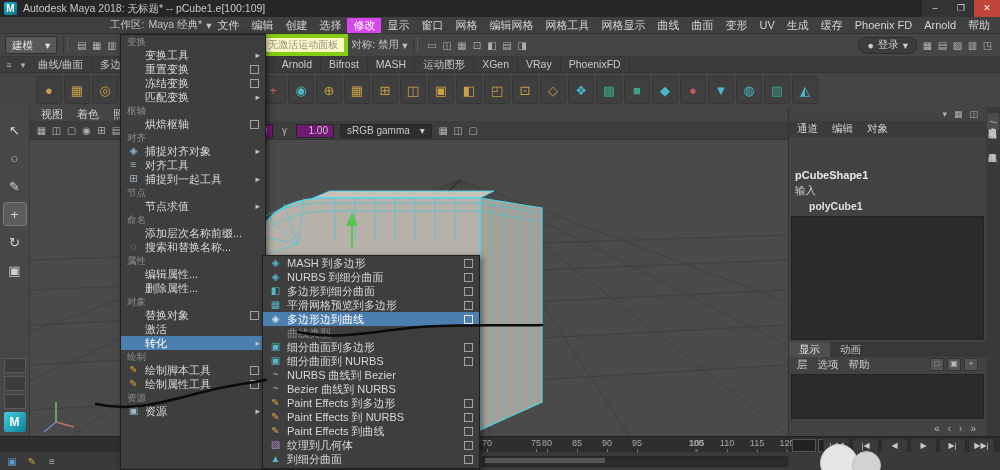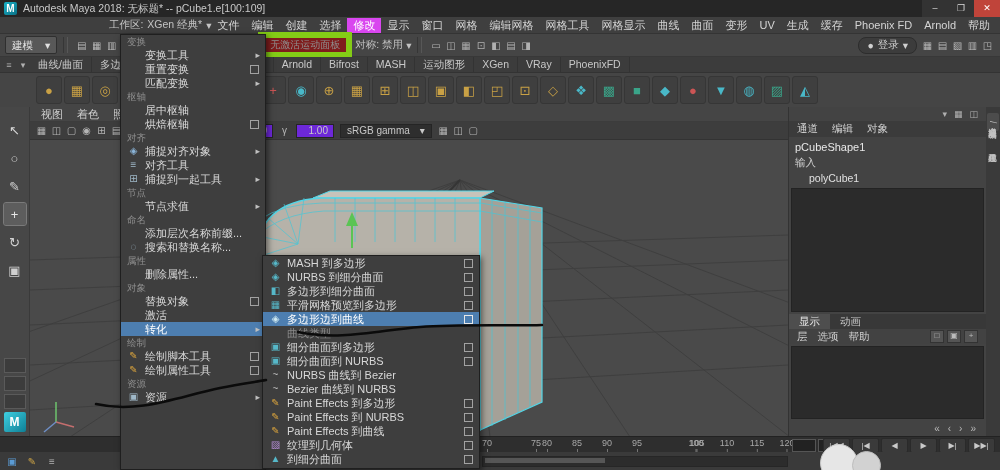--- a/index.html
+++ b/index.html
@@ -23,21 +23,21 @@
   #menubar span.mtop:nth-of-type(5){background:#d946ef;color:#fff;}
   .workspace{margin-left:auto;display:flex;gap:4px;align-items:center;font-size:10.5px;color:#c4c4c4;white-space:nowrap;}
 
   
   #statusline{position:absolute;left:0;top:34px;width:1000px;height:23px;background:#454545;
               display:flex;align-items:center;gap:3px;padding:0 5px;box-sizing:border-box;border-bottom:1px solid #383838;}
   .sl-select{background:#585858;border:1px solid #2f2f2f;border-radius:2px;height:16px;line-height:16px;
              padding:0 6px;font-size:10.5px;display:flex;gap:12px;align-items:center;color:#e0e0e0;}
   .sl-sep{width:3px;height:16px;border-left:1px solid #363636;border-right:1px solid #575757;margin:0 3px;}
   .sl-ic{width:15px;text-align:center;font-size:10px;color:#b8b8b8;}
-  .sl-field{background:#7f1d1d;border:6px solid #84cc16;color:#8f8f8f;font-size:10px;padding:0 6px;height:14px;line-height:14px;white-space:nowrap;}
+  .sl-field{background:#fef9c3;border:4px solid #84cc16;color:#8f8f8f;font-size:10px;padding:0 6px;height:14px;line-height:14px;white-space:nowrap;}
   .sl-sym{font-size:10.5px;color:#c2c2c2;display:flex;gap:3px;align-items:center;white-space:nowrap;}
   .spacer{flex:1;}
   .login{display:flex;align-items:center;gap:4px;background:#3c3c3c;border:1px solid #2d2d2d;border-radius:8px;
          height:15px;padding:0 8px;font-size:10.5px;color:#d0d0d0;white-space:nowrap;}
 
   
   #shelftabs{position:absolute;left:0;top:57px;width:1000px;height:16px;background:#3c3c3c;
              display:flex;align-items:center;border-bottom:1px solid #333;box-sizing:border-box;padding-left:2px;}
   #shelftabs .lefticon{width:14px;text-align:center;font-size:9px;color:#b0b0b0;}
   .shelf-tab{padding:1px 8px;font-size:10.5px;color:#c8c8c8;border-right:1px solid #333;white-space:nowrap;}
@@ -58,34 +58,34 @@
                  linear-gradient(#3c3c3c 46%,#5a5a5a 46%,#5a5a5a 54%,#3c3c3c 54%);}
   .maya-badge{width:22px;height:20px;background:linear-gradient(135deg,#3fd0e2,#0e7f95);color:#fff;
               text-align:center;line-height:20px;font-weight:bold;font-size:12px;border-radius:2px;}
 
   
   #viewport{position:absolute;left:30px;top:107px;width:758px;height:329px;background:#4a4a4a;}
   .vp-menu{height:14px;background:#454545;display:flex;align-items:center;padding-left:4px;border-bottom:1px solid #3c3c3c;}
   .vp-menu span{padding:0 7px;font-size:11px;color:#cfcfcf;}
   .vp-toolbar{height:17px;background:#3d3d3d;display:flex;align-items:center;gap:2px;padding:0 4px;border-bottom:1px solid #333;}
   .vp-ic{width:15px;text-align:center;font-size:10px;color:#b4b4b4;flex:0 0 auto;}
-  .vp-field{background:#6d28d9;border:1px solid #252525;color:#c8c8c8;font-size:10px;height:12px;line-height:12px;
+  .vp-field{background:#701a75;border:1px solid #252525;color:#c8c8c8;font-size:10px;height:12px;line-height:12px;
             padding:0 5px;min-width:26px;text-align:right;margin:0 2px;}
   .vp-select{background:#2e2e2e;border:1px solid #252525;color:#c8c8c8;font-size:10px;height:12px;line-height:12px;
              padding:0 6px;display:flex;gap:10px;margin:0 2px;}
   #vp-canvas{display:block;}
 
   
   #rightpanel{position:absolute;left:788px;top:107px;width:198px;height:329px;background:#434343;border-left:1px solid #333;
               display:flex;flex-direction:column;box-sizing:border-box;}
   .rp-iconrow{height:14px;display:flex;justify-content:flex-end;gap:7px;padding:0 8px;align-items:center;font-size:9px;color:#b0b0b0;}
   .rp-menurow{height:16px;background:#3b3b3b;display:flex;gap:14px;padding:0 8px;align-items:center;font-size:10.5px;color:#d2d2d2;}
-  .rp-name{font-weight:normal;color:#e8e8e8;font-size:11px;padding:4px 6px 0;}
+  .rp-name{font-weight:bold;color:#e8e8e8;font-size:11px;padding:4px 6px 0;margin-top:28px;}
   .rp-inputs{font-size:10.5px;color:#cfcfcf;padding:3px 6px 0;}
-  .rp-node{font-weight:normal;font-size:10.5px;color:#e0e0e0;padding:2px 6px 2px 20px;}
+  .rp-node{font-weight:bold;font-size:10.5px;color:#e0e0e0;padding:2px 6px 2px 20px;}
   .rp-list{flex:0 0 122px;background:#2b2b2b;margin:2px;border:1px solid #232323;}
   .layer-tabs{height:15px;display:flex;background:#383838;}
   .layer-tab{padding:0 10px;font-size:10.5px;line-height:15px;color:#c8c8c8;}
   .layer-tab.active{background:#4e4e4e;color:#e8e8e8;}
   .layer-menu{height:15px;display:flex;gap:10px;padding:0 8px;align-items:center;font-size:10.5px;background:#424242;}
   .layer-btns{margin-left:auto;display:flex;gap:3px;}
   .layer-btn{width:12px;height:11px;background:#555;border:1px solid #333;font-size:8px;line-height:10px;text-align:center;color:#bbb;}
   .layer-list{flex:1;background:#2b2b2b;margin:2px;border:1px solid #232323;}
   .rp-bottom{height:15px;display:flex;justify-content:flex-end;align-items:center;gap:8px;padding:0 10px;color:#b8b8b8;font-size:10px;}
 
@@ -141,21 +141,21 @@
     <span class="win-btn">–</span>
     <span class="win-btn">❐</span>
     <span class="win-btn close">✕</span>
   </div>
 </div>
 
 <div id="menubar">
 
   <div class="workspace">
     <span>工作区:</span>
-    <span>XGen 经典*</span>
+    <span>Maya 经典*</span>
     <span>▾</span>
   </div>
 <span class="mtop">文件</span>
     <span class="mtop">编辑</span>
     <span class="mtop">创建</span>
     <span class="mtop">选择</span>
     <span class="mtop">修改</span>
     <span class="mtop">显示</span>
     <span class="mtop">窗口</span>
     <span class="mtop">网格</span>
@@ -506,41 +506,41 @@
       
     </div>
 
     <div class="mi k-opt">
       <span class="mic"></span>
       <span>重置变换</span>
       
       <span class="optbox"></span>
     </div>
 
+    <div class="mi k-opt">
+      <span class="mic"></span>
+      <span>冻结变换</span>
+      
+      <span class="optbox"></span>
+    </div>
 
     <div class="mi k-sub">
       <span class="mic"></span>
       <span>匹配变换</span>
       <span class="arrow">▸</span>
       
     </div>
 
     <div class="mi k-header">
       <span class="mic"></span>
       <span>枢轴</span>
       
       
     </div>
 
-    <div class="mi k-plain">
-      <span class="mic"></span>
-      <span>居中枢轴</span>
-      
-      
-    </div>
 
     <div class="mi k-opt">
       <span class="mic"></span>
       <span>烘焙枢轴</span>
       
       <span class="optbox"></span>
     </div>
 
     <div class="mi k-header">
       <span class="mic"></span>
@@ -606,20 +606,26 @@
     </div>
 
     <div class="mi k-header">
       <span class="mic"></span>
       <span>属性</span>
       
       
     </div>
 
 
+    <div class="mi k-plain">
+      <span class="mic"></span>
+      <span>编辑属性...</span>
+      
+      
+    </div>
 
     <div class="mi k-plain">
       <span class="mic"></span>
       <span>删除属性...</span>
       
       
     </div>
 
     <div class="mi k-header">
       <span class="mic"></span>

